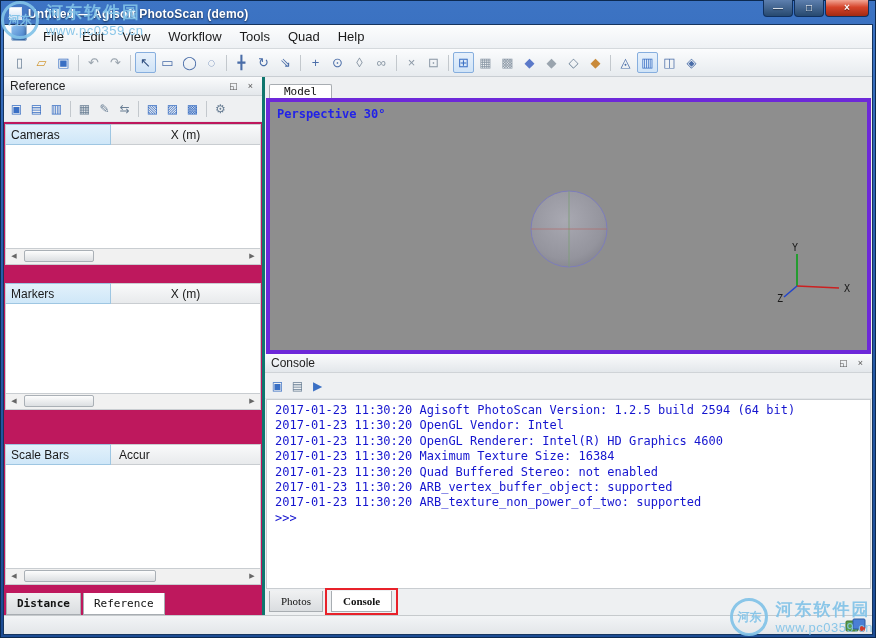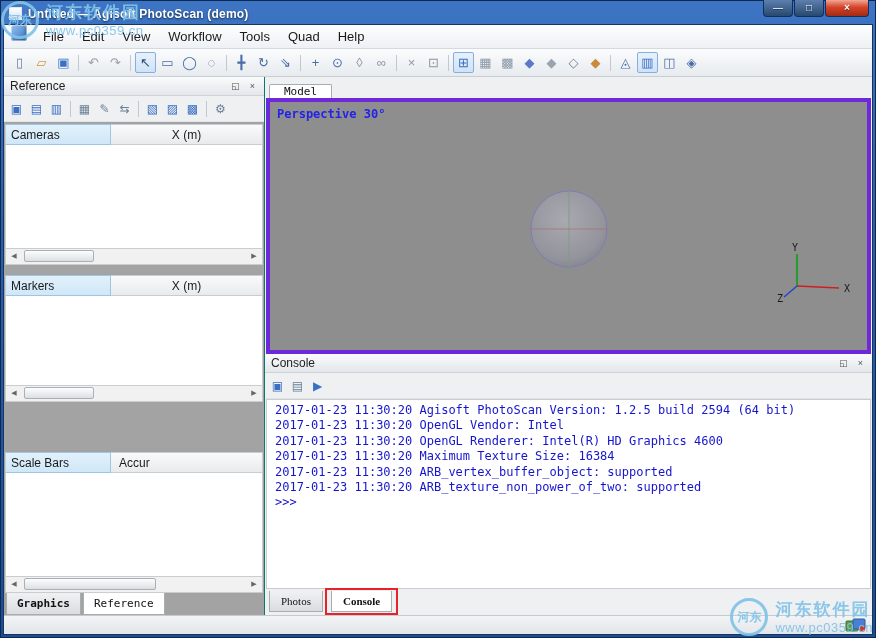--- a/index.html
+++ b/index.html
@@ -34,30 +34,30 @@
     display:flex; align-items:center; padding:0 5px; gap:1px; }
   .tb-icon { width:21px; height:21px; display:flex; align-items:center; justify-content:center; font-size:13px;
     border:1px solid transparent; border-radius:2px; color:#4a6da8; flex:none; }
   .tb-icon.active { background:linear-gradient(#e8f1fb,#cfe3f7); border-color:#86aede; }
   .tb-icon.tb-sep, .pt-icon.tb-sep { width:7px; height:18px; border:none; background:linear-gradient(#c3c8cd,#c3c8cd) center / 1px 16px no-repeat; border-radius:0; }
 
   
   .content-row { flex:1; min-height:0; display:flex; }
 
   
-  .ref-panel { width:261px; flex:none; border-right:1px solid #0f766e; background:#a3a3a3; display:flex; flex-direction:column; min-height:0; }
+  .ref-panel { width:261px; flex:none; border-right:3px solid #0f766e; background:#be185d; display:flex; flex-direction:column; min-height:0; }
   .dock-header { height:19px; flex:none; background:linear-gradient(#fafbfc,#e3e7eb); border-bottom:1px solid #cfd3d7;
     display:flex; align-items:center; padding:0 4px 0 6px; font-size:12px; color:#222; }
   .dock-title { flex:1; white-space:nowrap; }
   .dock-btn { width:15px; height:14px; display:flex; align-items:center; justify-content:center; font-size:9px; color:#555; margin-left:2px; }
   .panel-toolbar { height:26px; flex:none; display:flex; align-items:center; padding:0 3px; gap:1px; background:#eef0f2; border-bottom:1px solid #e2e5e8; }
   .pt-icon { width:19px; height:19px; display:flex; align-items:center; justify-content:center; font-size:12px;
     border:1px solid transparent; border-radius:2px; color:#4a6da8; flex:none; }
 
-  .ref-table { margin:2px 1px 0; flex:none;text-align:center; }
+  .ref-table { margin:2px 1px 8px; flex:none;text-align:center; }
   .ref-thead { display:flex; height:21px; }
   .th { display:flex; align-items:center; justify-content:center; font-size:12px; color:#1a1a1a; overflow:hidden; white-space:nowrap;
     background:linear-gradient(#f9fafb,#e8eaec); border:1px solid #c9cdd1; border-left:none; }
   .th:first-child { border-left:1px solid #c9cdd1; justify-content:flex-start; padding-left:5px; }
   .th-sel { background:linear-gradient(#e2f1fb,#cfe7f8); border-color:#9ec6e2; }
   .th-rest { flex:1; }
   .th-cut { flex:1; justify-content:flex-start; padding-left:8px; }
   .ref-tbody { background:#fff; border:1px solid #c9cdd1; border-top:none; }
   .hscroll { position:relative; height:16px; background:#f1f1f1; border:1px solid #c9cdd1; border-top:none; }
   .sb-btn { position:absolute; top:0; width:16px; height:14px; display:flex; align-items:center; justify-content:center; font-size:7px; color:#666; }
@@ -237,21 +237,21 @@
           </div>
           <div class="ref-tbody" style="height:104px"></div>
           <div class="hscroll">
             <div class="sb-btn sb-l">◀</div>
             <div class="sb-thumb" style="left:18px;width:132px"></div>
             <div class="sb-btn sb-r">▶</div>
           </div>
         </div>
 
         <div class="panel-tabs">
-          <div class="ptab bold">Graphics</div>
+          <div class="ptab bold">Distance</div>
           <div class="ptab active">Reference</div>
         </div>
       </div>
 
       <div class="main-col">
 
         <div class="model-tabbar">
           <div class="model-tab">Model</div>
         </div>
 
@@ -289,20 +289,21 @@
         <div class="panel-toolbar">
             <div class="pt-icon" style="color: rgb(58, 111, 196);">▣</div>
             <div class="pt-icon" style="color: rgb(106, 127, 149);">▤</div>
             <div class="pt-icon" style="color: rgb(58, 111, 196);">▶</div>
           </div>
         <div class="console-log">
             <div class="console-line">2017-01-23 11:30:20 Agisoft PhotoScan Version: 1.2.5 build 2594 (64 bit)</div>
             <div class="console-line">2017-01-23 11:30:20 OpenGL Vendor: Intel</div>
             <div class="console-line">2017-01-23 11:30:20 OpenGL Renderer: Intel(R) HD Graphics 4600</div>
             <div class="console-line">2017-01-23 11:30:20 Maximum Texture Size: 16384</div>
+            <div class="console-line">2017-01-23 11:30:20 Quad Buffered Stereo: not enabled</div>
             <div class="console-line">2017-01-23 11:30:20 ARB_vertex_buffer_object: supported</div>
             <div class="console-line">2017-01-23 11:30:20 ARB_texture_non_power_of_two: supported</div>
             <div class="console-line">&gt;&gt;&gt;</div>
           </div>
 
         <div class="bottom-tabs">
           <div class="btab">Photos</div>
           <div class="btab-wrap">
             <div class="btab active">Console</div>
             <div class="annotation"></div>

